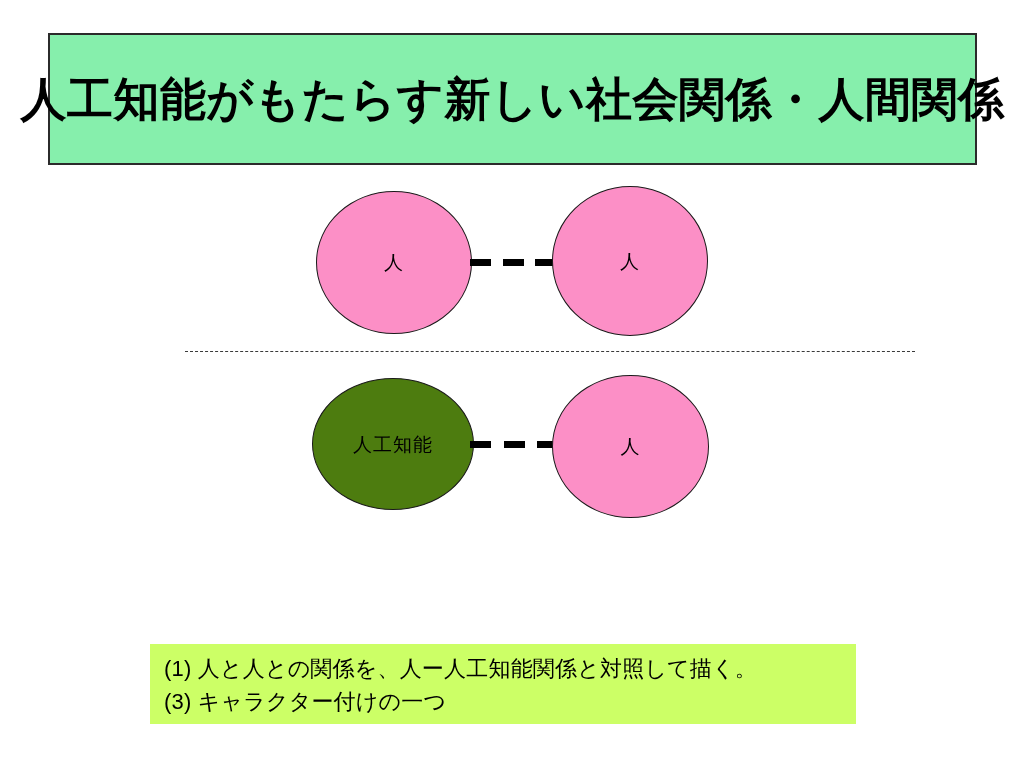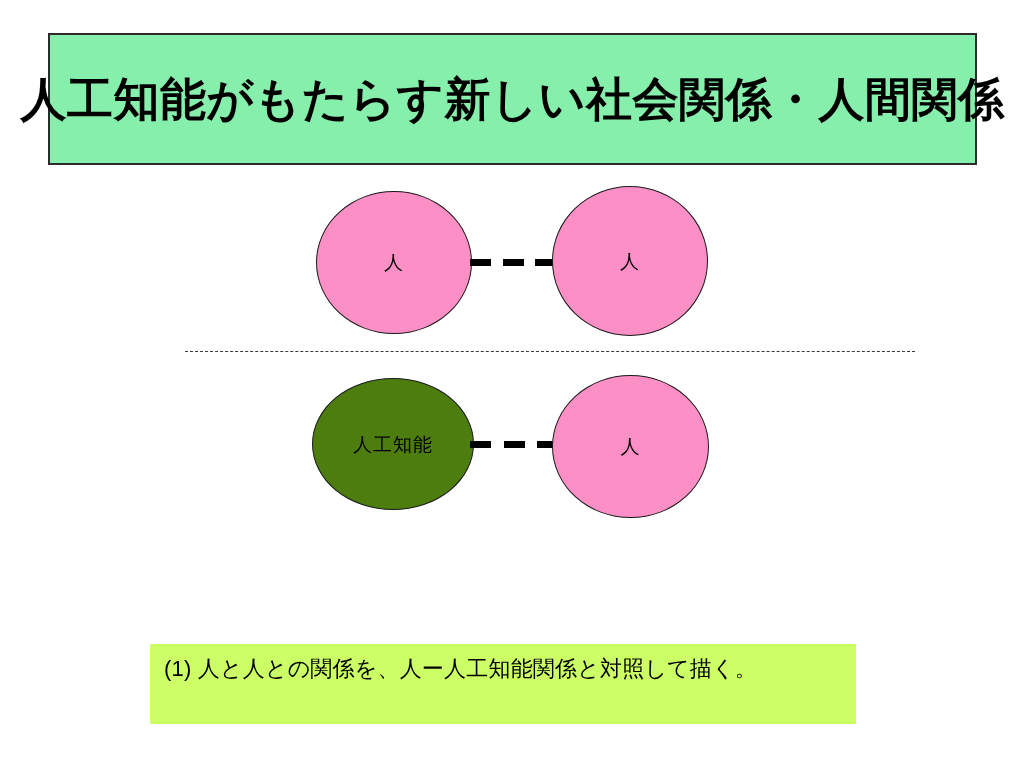--- a/index.html
+++ b/index.html
@@ -194,13 +194,14 @@
   </div>
 
   <div class="node pink" id="node-person-bottom-right">
     <span class="node-label">人</span>
   </div>
 
 </div>
 
 <div id="notes-box">
   <div class="note-line">(1) 人と人との関係を、人ー人工知能関係と対照して描く。</div>
+  <div class="note-line">(3) キャラクター付けの一つ</div>
 </div>
 
 </body></html>

